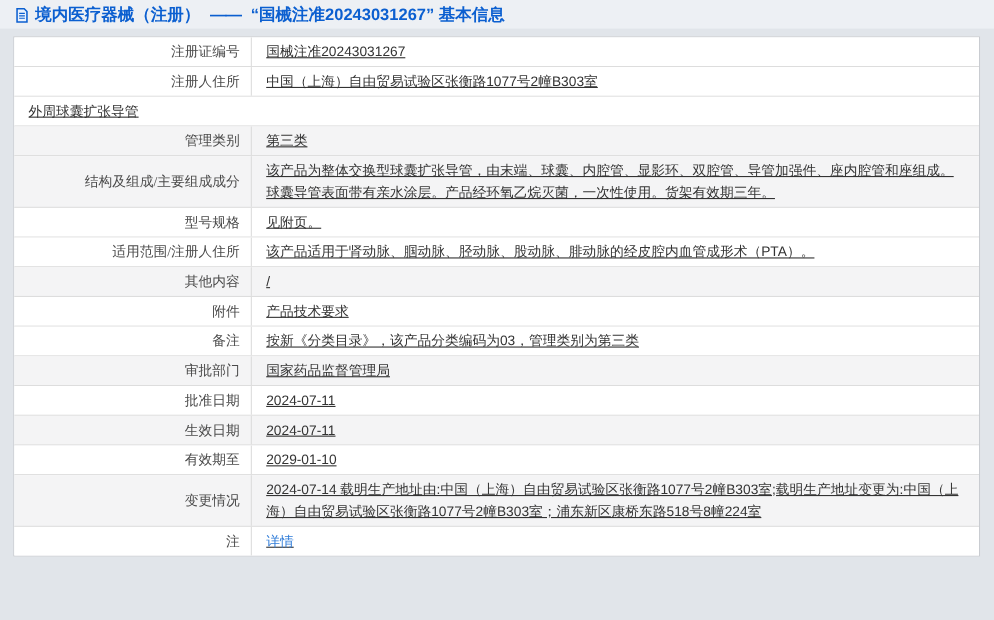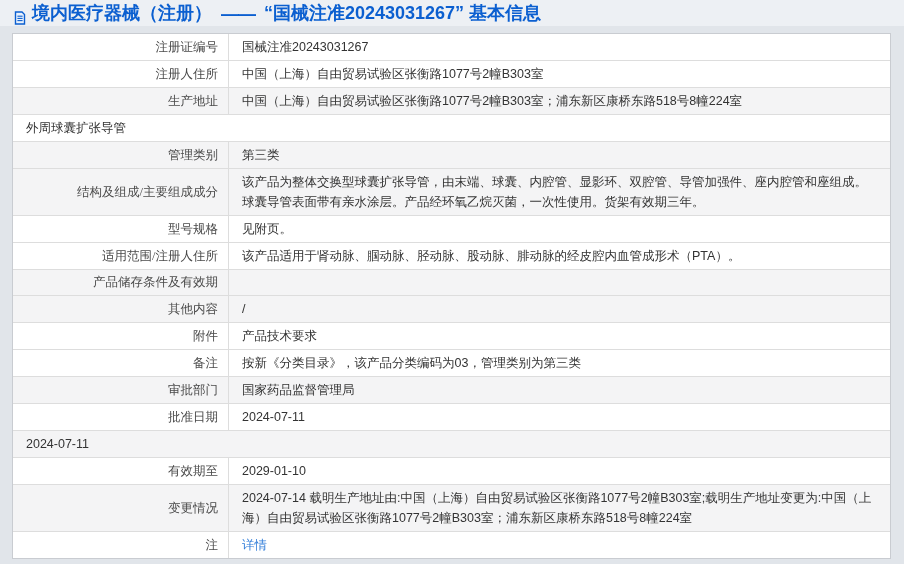--- a/index.html
+++ b/index.html
@@ -25,23 +25,23 @@
   .titlebar {
     height: 26px;
     background: var(--bar-bg);
     display: flex;
     align-items: center;
     padding-left: 13px;
   }
   .title {
     color: var(--accent);
     font-weight: bold;
-    font-size: 18px;
-    display: flex;
-    align-items: flex-end;
+    font-size: 15px;
+    display: flex;
+    align-items: center;
     gap: 5px;
     white-space: nowrap;
   }
   .title .dash { letter-spacing: -1px; padding: 0 4px; }
   .doc-icon { display: inline-flex; margin-top: 1px; }
   .panel {
     position: absolute;
     left: 12px; top: 33px;
     width: 879px;
     background: #ffffff;
@@ -69,20 +69,21 @@
     color: var(--label-color);
     font-family: Liberation Serif, serif;
   }
   .cell-value {
     flex: 1;
     display: flex;
     align-items: flex-start;
     padding: 3px 13px;
     color: var(--value-color);
     line-height: 1.6;
+    text-decoration: underline;
   }
   .cell-value .val { display: inline-block; }
   .cell-value a {
     color: var(--link);
     text-decoration: none;
     cursor: pointer;
   }
 </style>
 </head>
 <body>
@@ -113,28 +114,20 @@
       </div>
   </div>
     <div class="row">
     <div class="cell-label">
       <span class="label-text">注册人住所</span>
     </div>
     <div class="cell-value">
         <span class="val">中国（上海）自由贸易试验区张衡路1077号2幢B303室</span>
       </div>
   </div>
-    <div class="row stripe">
-    <div class="cell-label">
-      <span class="label-text">生产地址</span>
-    </div>
-    <div class="cell-value">
-        <span class="val">中国（上海）自由贸易试验区张衡路1077号2幢B303室；浦东新区康桥东路518号8幢224室</span>
-      </div>
-  </div>
     <div class="row">
     <div class="cell-value">
         <span class="val">外周球囊扩张导管</span>
       </div>
   </div>
     <div class="row stripe">
     <div class="cell-label">
       <span class="label-text">管理类别</span>
     </div>
     <div class="cell-value">
@@ -160,28 +153,20 @@
     <div class="row">
     <div class="cell-label">
       <span class="label-text">适用范围/注册人住所</span>
     </div>
     <div class="cell-value">
         <span class="val">该产品适用于肾动脉、腘动脉、胫动脉、股动脉、腓动脉的经皮腔内血管成形术（PTA）。</span>
       </div>
   </div>
     <div class="row stripe">
     <div class="cell-label">
-      <span class="label-text">产品储存条件及有效期</span>
-    </div>
-    <div class="cell-value">
-        <span class="val"></span>
-      </div>
-  </div>
-    <div class="row stripe">
-    <div class="cell-label">
       <span class="label-text">其他内容</span>
     </div>
     <div class="cell-value">
         <span class="val">/</span>
       </div>
   </div>
     <div class="row">
     <div class="cell-label">
       <span class="label-text">附件</span>
     </div>
@@ -207,20 +192,23 @@
   </div>
     <div class="row">
     <div class="cell-label">
       <span class="label-text">批准日期</span>
     </div>
     <div class="cell-value">
         <span class="val">2024-07-11</span>
       </div>
   </div>
     <div class="row stripe">
+    <div class="cell-label">
+      <span class="label-text">生效日期</span>
+    </div>
     <div class="cell-value">
         <span class="val">2024-07-11</span>
       </div>
   </div>
     <div class="row">
     <div class="cell-label">
       <span class="label-text">有效期至</span>
     </div>
     <div class="cell-value">
         <span class="val">2029-01-10</span>

